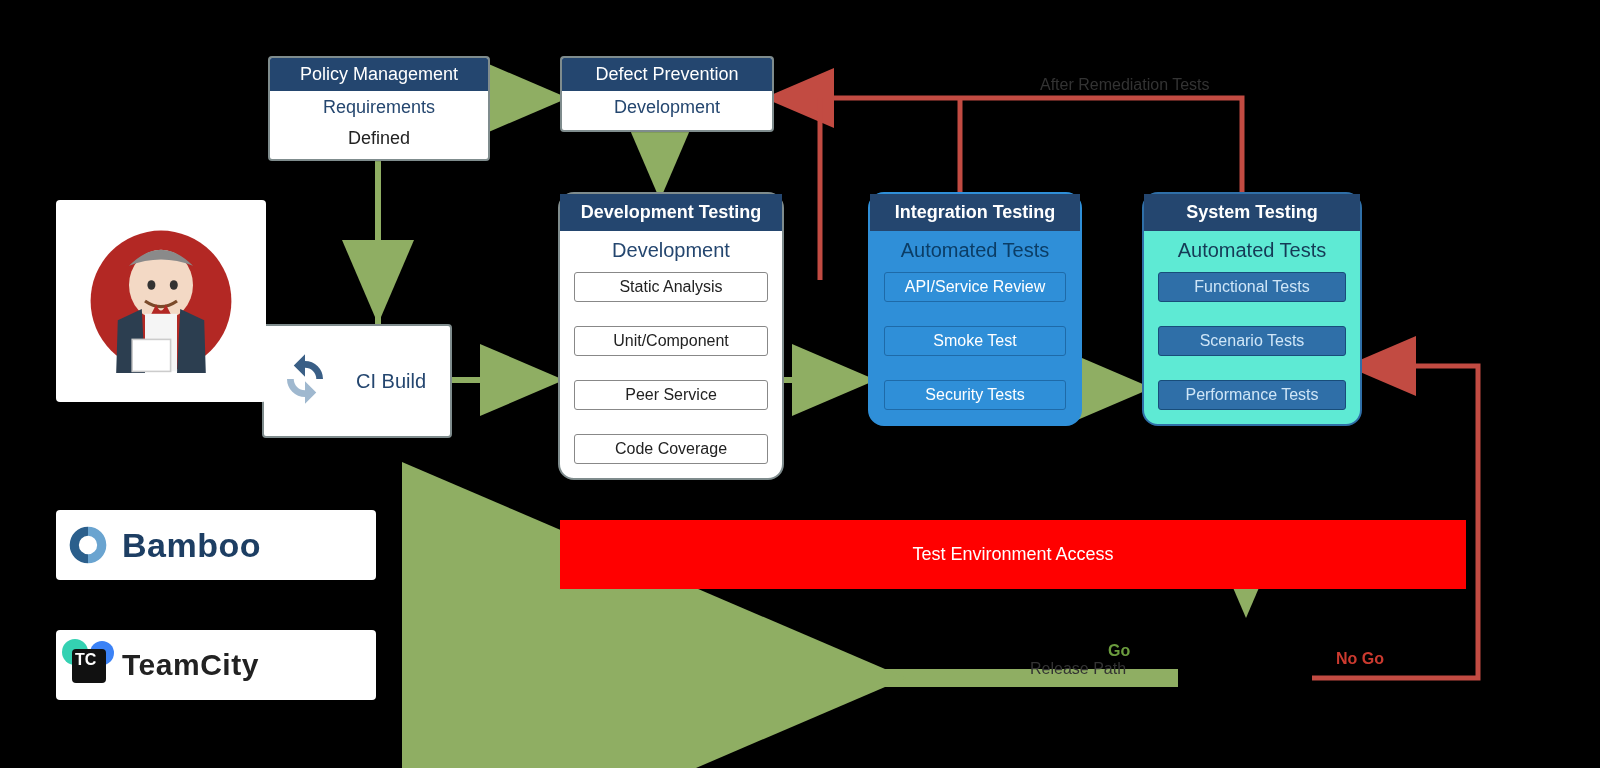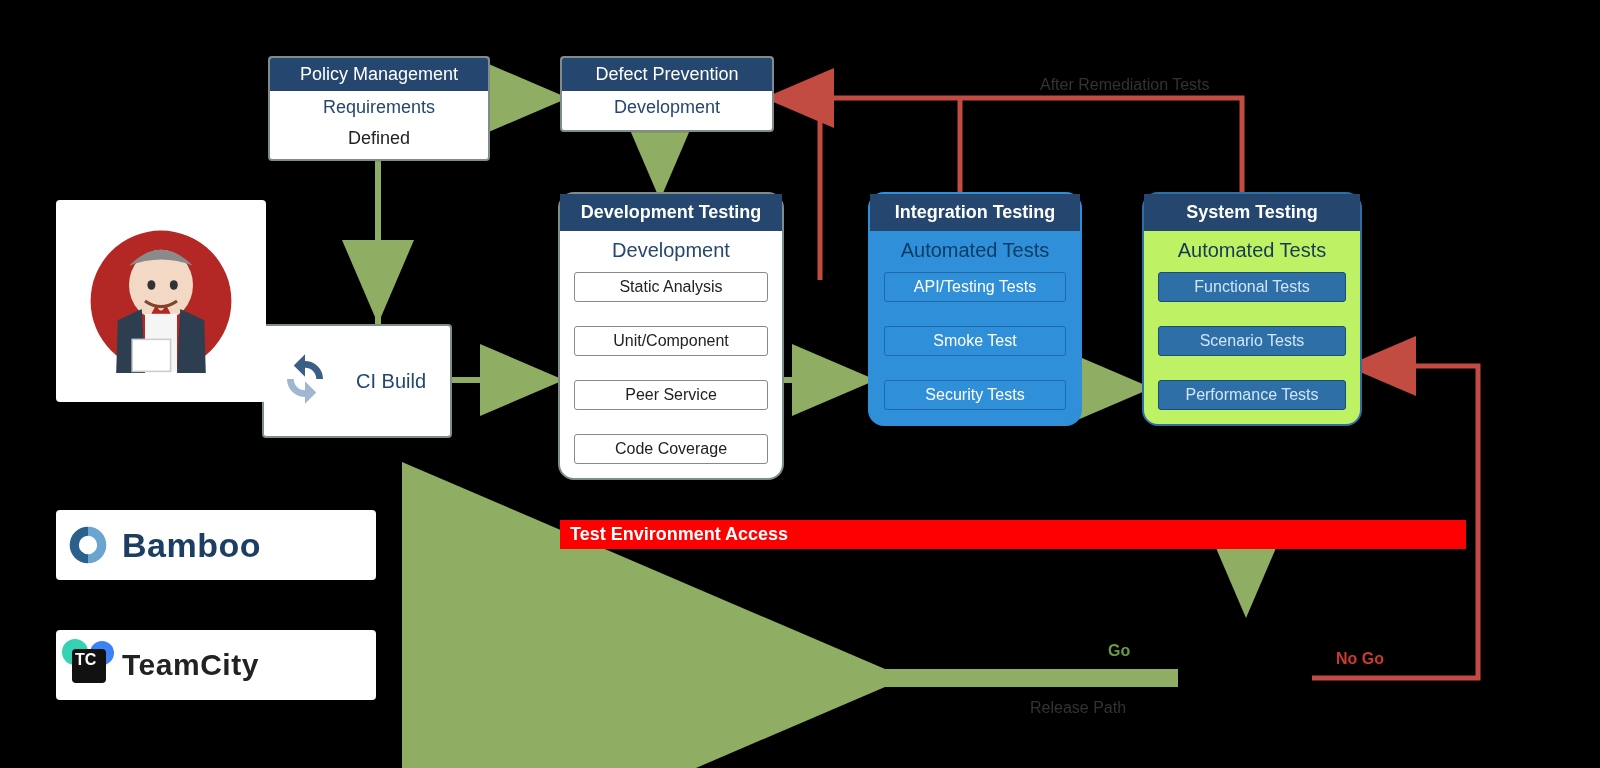--- a/index.html
+++ b/index.html
@@ -16,26 +16,26 @@
   .big-head{background:#24466f;color:#fff;font-weight:600;font-size:18px;text-align:center;padding:8px 10px}
   .big-sub{color:#24466f;font-size:20px;text-align:center;padding:8px 4px 6px;font-weight:500}
   .chip-list{display:flex;flex-direction:column;gap:24px;padding:4px 14px 14px}
   .chip{border:1px solid #888;border-radius:3px;text-align:center;font-size:16px;padding:5px 6px;background:#fff;white-space:nowrap}
 
   .big-blue{background:#2f8fd8;border:2px solid #2f8fd8}
   .big-blue .big-sub{color:#0b3d66}
   .big-blue .chip{border:1px solid #1e6aa8;background:#2f8fd8;color:#fff}
   .big-blue .big-head{background:#24466f}
 
-  .big-dark{background:#bef264;border:2px solid #2f6fa8}
+  .big-dark{background:#5eead4;border:2px solid #2f6fa8}
   .big-dark .big-sub{color:#153a56}
   .big-dark .chip{border:1px solid #184d7a;background:#2f6fa8;color:#cfe6f7}
   .big-dark .big-head{background:#24466f}
 
-  .env-bar{position:absolute;background:#ff0000;color:#fff;font-weight:700;padding:4px 10px;font-size:18px}
+  .env-bar{position:absolute;background:#ff0000;color:#fff;font-weight:400;text-align:center;padding:24px 10px;font-size:18px}
 
   .ci-box{position:absolute;background:#fff;border:2px solid #7f8c8d;border-radius:4px;display:flex;align-items:center;gap:24px;padding:10px 14px}
   .ci-text{color:#24466f;font-size:20px;line-height:1.1;text-align:center}
 
   .diamond{position:absolute;width:130px;height:130px}
   .diamond .shape{width:100%;height:100%;background:#1f5f8b;transform:rotate(45deg);border:1px solid #184d7a}
   .diamond .txt{position:absolute;inset:0;display:flex;align-items:center;justify-content:center;color:#fff;font-size:16px;text-align:center;line-height:1.2}
 
   .label{position:absolute;font-size:16px}
   .green{color:#6b9c3e;font-weight:600}
@@ -111,21 +111,21 @@
     <div class="chip">Unit/Component</div>
     <div class="chip">Peer Service</div>
     <div class="chip">Code Coverage</div>
   </div>
 </div>
 
 <div class="big-card big-blue" style="left:868px;top:192px;width:210px">
   <div class="big-head">Integration Testing</div>
   <div class="big-sub">Automated Tests</div>
   <div class="chip-list">
-    <div class="chip">API/Testing Tests</div>
+    <div class="chip">API/Service Review</div>
     <div class="chip">Smoke Test</div>
     <div class="chip">Security Tests</div>
   </div>
 </div>
 
 <div class="big-card big-dark" style="left:1142px;top:192px;width:216px">
   <div class="big-head">System Testing</div>
   <div class="big-sub">Automated Tests</div>
   <div class="chip-list">
     <div class="chip">Functional Tests</div>
@@ -133,21 +133,21 @@
     <div class="chip">Performance Tests</div>
   </div>
 </div>
 
 <div class="env-bar" style="left:560px;top:520px;width:886px">Test Environment Access</div>
 
 
 <div class="label muted" style="left:1040px;top:76px">After Remediation Tests</div>
 <div class="label green" style="left:1108px;top:642px">Go</div>
 <div class="label red" style="left:1336px;top:650px">No Go</div>
-<div class="label muted" style="left:1030px;top:699px">Release Path</div>
+<div class="label muted" style="left:1030px;top:660px">Release Path</div>
 
 <div class="logo-wrap" style="left:56px;top:200px;width:190px;height:190px;justify-content:center">
   <svg width="160" height="170" viewBox="0 0 100 100">
     <circle cx="50" cy="50" r="44" fill="#b32824"></circle>
     <ellipse cx="50" cy="40" rx="20" ry="22" fill="#f3d9c5"></ellipse>
     <path d="M30 28 Q50 8 70 28 Q60 24 50 24 Q40 24 30 28" fill="#8a8a8a"></path>
     <ellipse cx="44" cy="40" rx="2.5" ry="3" fill="#333"></ellipse>
     <ellipse cx="58" cy="40" rx="2.5" ry="3" fill="#333"></ellipse>
     <path d="M40 50 Q50 57 60 50" stroke="#7a4a2a" stroke-width="2" fill="none"></path>
     <path d="M47 52 Q50 60 53 52 L57 60 Q50 66 43 60 Z" fill="#b32824"></path>

